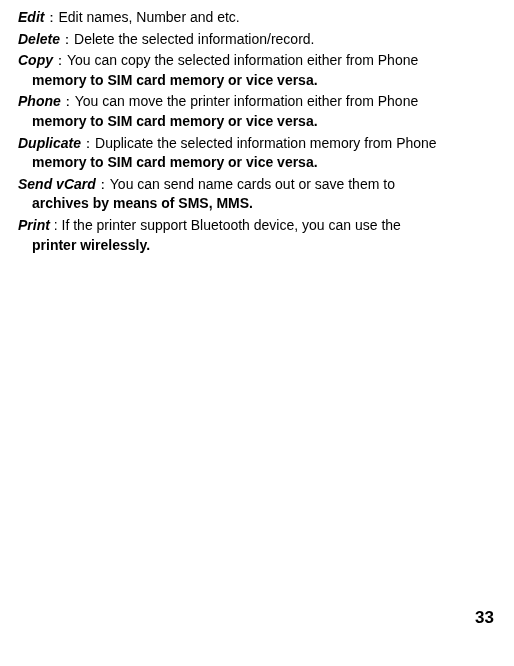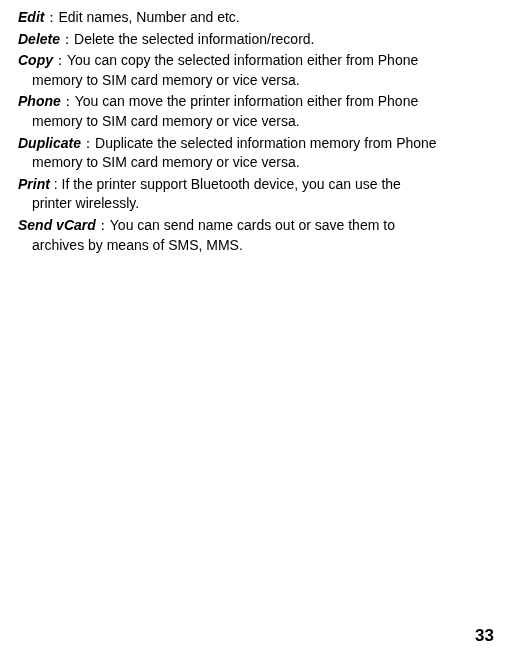--- a/index.html
+++ b/index.html
@@ -27,24 +27,25 @@
     }
     .sep {
       display: inline;
     }
     .desc {
       display: inline;
       text-align: center;
     }
     .continuation {
       padding-left: 14px;
+      font-weight: bold;
     }
     .page-number {
       position: absolute;
-      bottom: 18px;
+      bottom: 36px;
       right: 20px;
       font-weight: bold;
       font-size: 17px;
     }
   </style>
 </head>
 <body>
 
 <div>
   <div class="entry">
@@ -64,23 +65,23 @@
     <span class="term">Phone</span><span class="sep">：</span><span class="desc">You can move the printer information either from Phone</span>
     <div class="continuation">memory to SIM card memory or vice versa.</div>
   </div>
 
   <div class="entry">
     <span class="term">Duplicate</span><span class="sep">：</span><span class="desc">Duplicate the selected information memory from Phone</span>
     <div class="continuation">memory to SIM card memory or vice versa.</div>
   </div>
 
   <div class="entry">
-    <span class="term">Print</span><span class="sep"> : </span><span class="desc">If the printer support Bluetooth device, you can use the</span>
-    <div class="continuation">printer wirelessly.</div>
+    <span class="term">Send vCard</span><span class="sep">：</span><span class="desc">You can send name cards out or save them to</span>
+    <div class="continuation">archives by means of SMS, MMS.</div>
   </div>
 
   <div class="entry">
-    <span class="term">Send vCard</span><span class="sep">：</span><span class="desc">You can send name cards out or save them to</span>
-    <div class="continuation">archives by means of SMS, MMS.</div>
+    <span class="term">Print</span><span class="sep"> : </span><span class="desc">If the printer support Bluetooth device, you can use the</span>
+    <div class="continuation">printer wirelessly.</div>
   </div>
 </div>
 
 <div class="page-number">33</div>
 
 </body></html>

